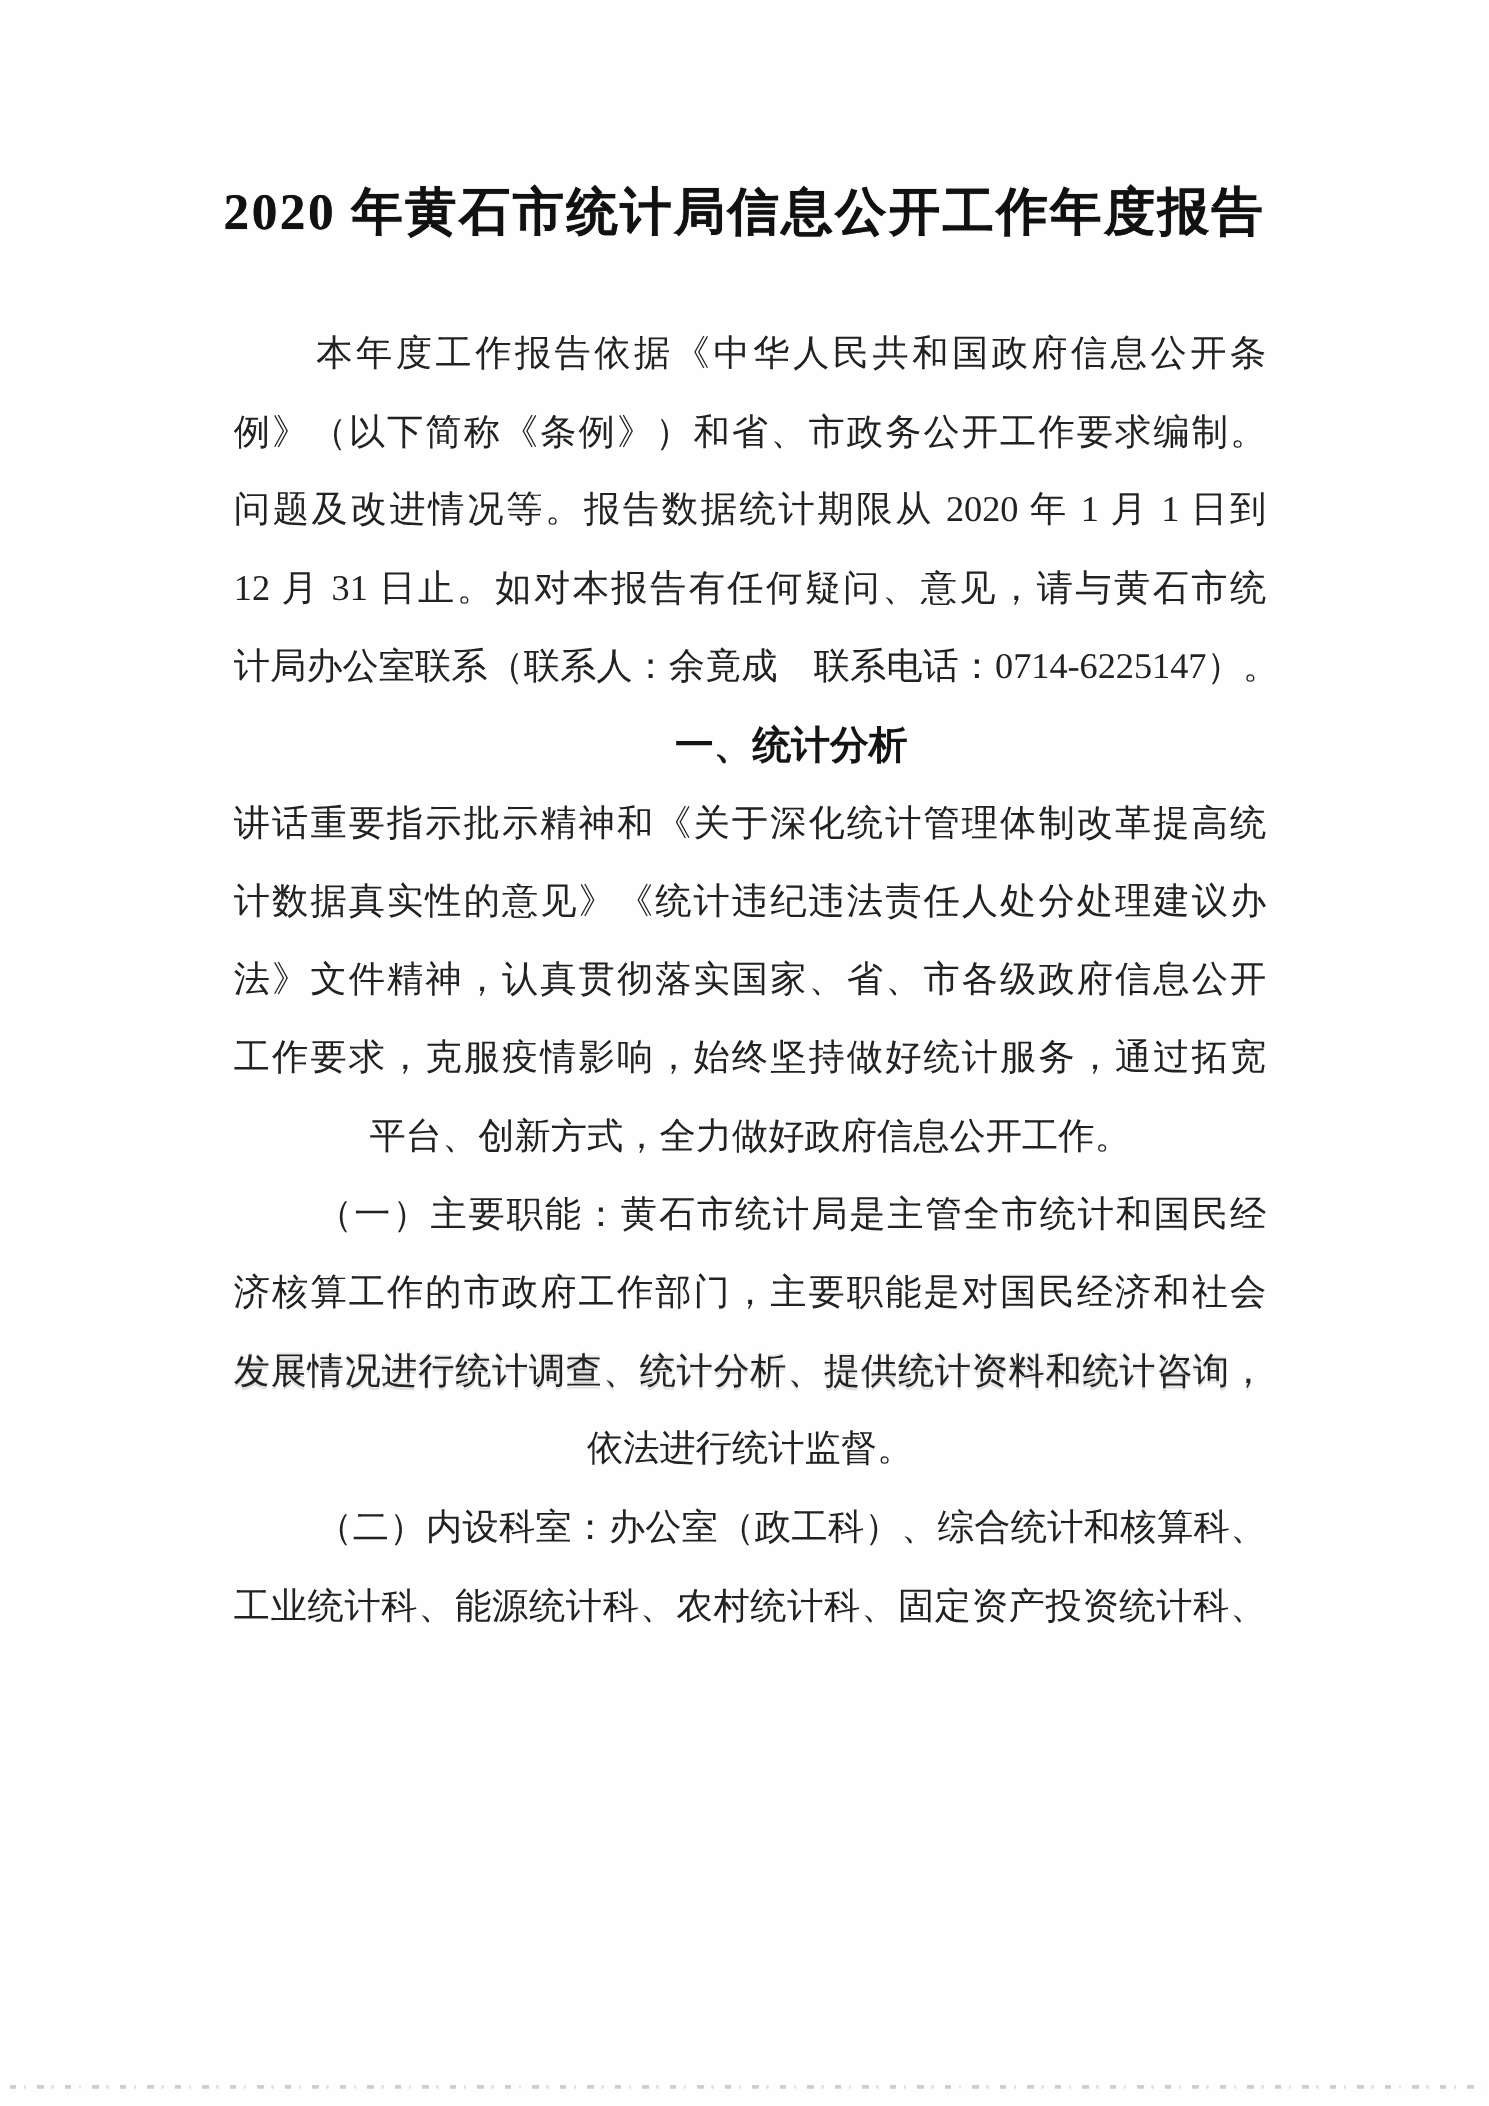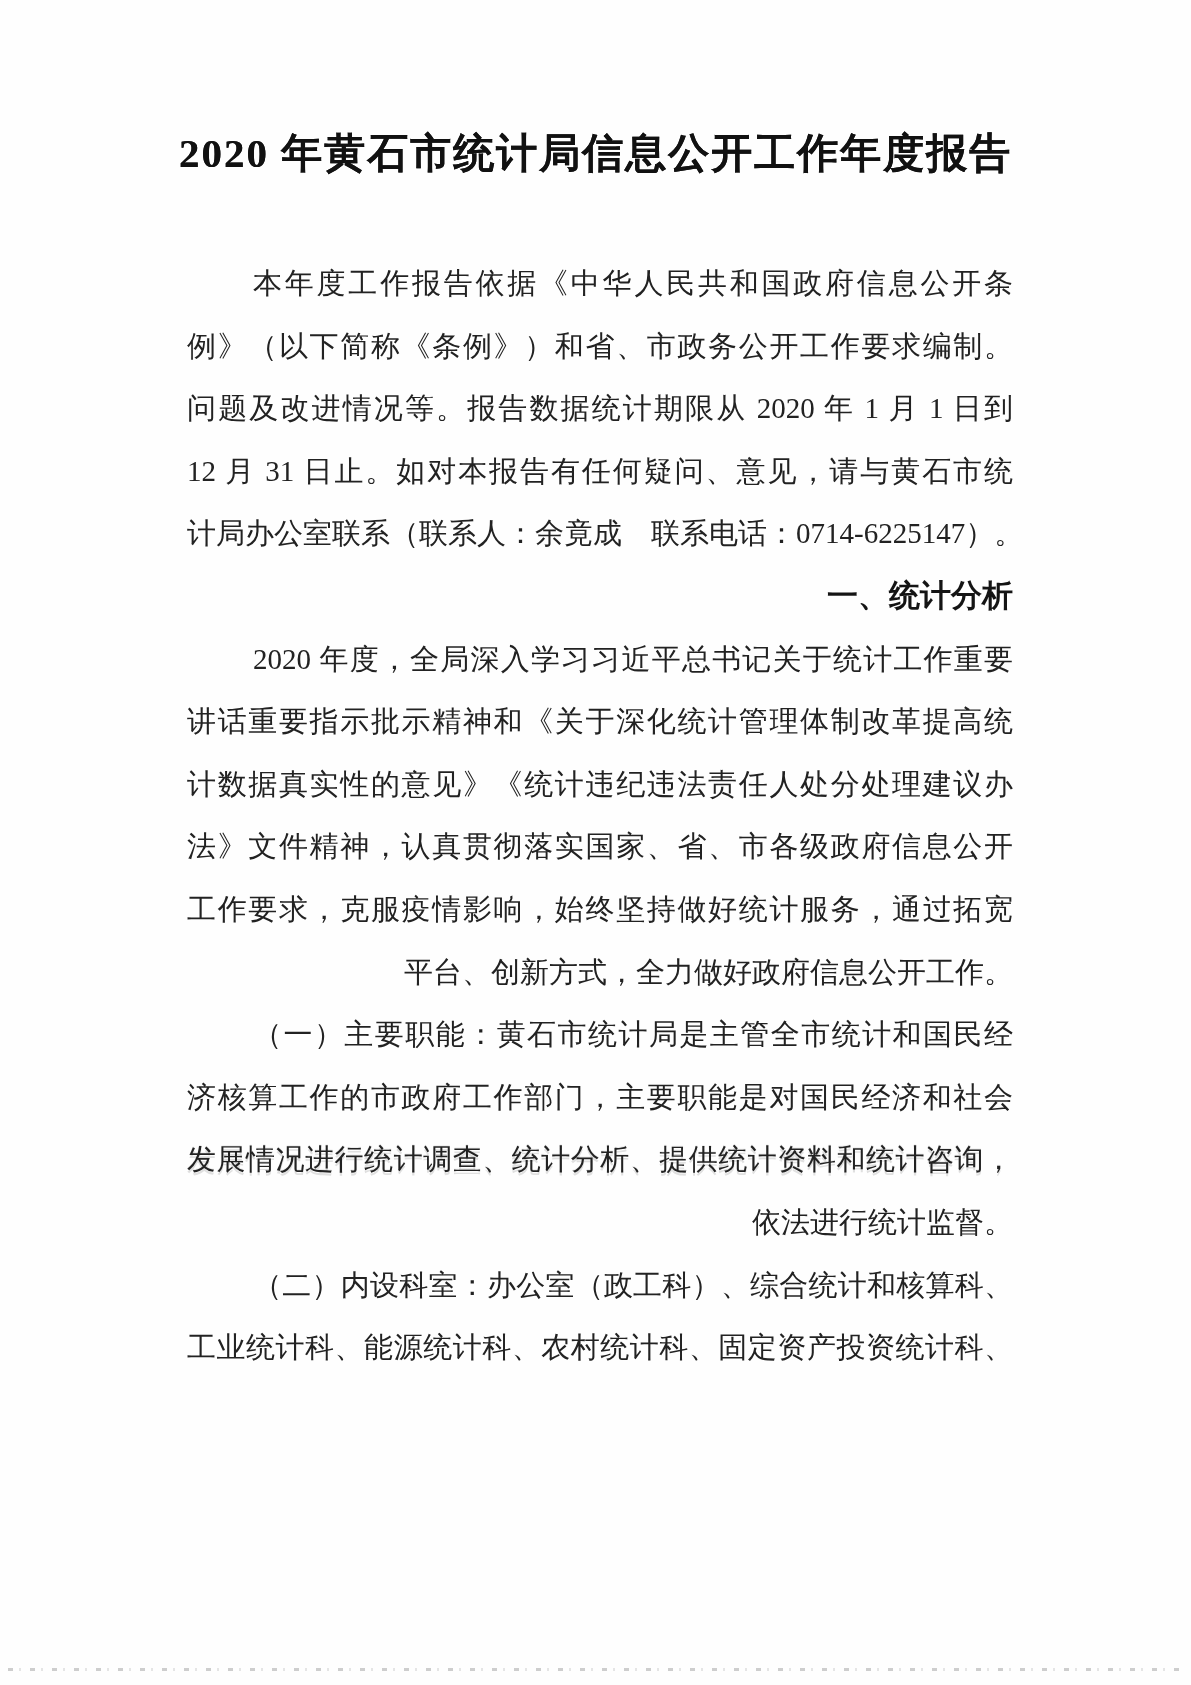--- a/index.html
+++ b/index.html
@@ -11,21 +11,21 @@
     position: relative;
     width: 1191px;
     height: 1685px;
     background: #fefefe;
     overflow: hidden;
     font-family: "Liberation Serif", "DejaVu Serif", serif;
     color: #1c1c1c;
   }
   .doc-title {
     position: absolute;
-    top: 124px;
+    top: 140px;
     left: 0;
     width: 100%;
     height: 58px;
     line-height: 58px;
     text-align: center;
     font-size: 41px;
     font-weight: 700;
     letter-spacing: 2px;
     color: #111111;
     
@@ -35,21 +35,21 @@
     position: absolute;
     top: 252px;
     left: 187px;
     width: 826px;
   }
   .line {
     height: 62.6px;
     line-height: 62.6px;
     font-size: 29px;
     white-space: nowrap;
-    text-align: right;
+    text-align: center;
     color: #222222;
   }
   .line.justify {
     white-space: normal;
     text-align: justify;
     text-align-last: justify;
   }
   .line.indent {
     box-sizing: border-box;
     padding-left: 66px;
@@ -88,21 +88,20 @@
 
   <div class="doc-title">2020 年黄石市统计局信息公开工作年度报告</div>
 
   <div class="body-lines" id="body-lines">
       <div class="line justify indent">本年度工作报告依据《中华人民共和国政府信息公开条</div>
       <div class="line justify">例》（以下简称《条例》）和省、市政务公开工作要求编制。</div>
       <div class="line justify">问题及改进情况等。报告数据统计期限从 2020 年 1 月 1 日到</div>
       <div class="line justify">12 月 31 日止。如对本报告有任何疑问、意见，请与黄石市统</div>
       <div class="line">计局办公室联系（联系人：余竟成　联系电话：0714-6225147）。</div>
       <div class="line indent heading">一、统计分析</div>
-      <div class="line justify indent">2020 年度，全局深入学习习近平总书记关于统计工作重要</div>
       <div class="line justify">讲话重要指示批示精神和《关于深化统计管理体制改革提高统</div>
       <div class="line justify">计数据真实性的意见》《统计违纪违法责任人处分处理建议办</div>
       <div class="line justify">法》文件精神，认真贯彻落实国家、省、市各级政府信息公开</div>
       <div class="line justify">工作要求，克服疫情影响，始终坚持做好统计服务，通过拓宽</div>
       <div class="line">平台、创新方式，全力做好政府信息公开工作。</div>
       <div class="line justify indent">（一）主要职能：黄石市统计局是主管全市统计和国民经</div>
       <div class="line justify">济核算工作的市政府工作部门，主要职能是对国民经济和社会</div>
       <div class="line justify ghost">发展情况进行统计调查、统计分析、提供统计资料和统计咨询，</div>
       <div class="line">依法进行统计监督。</div>
       <div class="line justify indent">（二）内设科室：办公室（政工科）、综合统计和核算科、</div>

